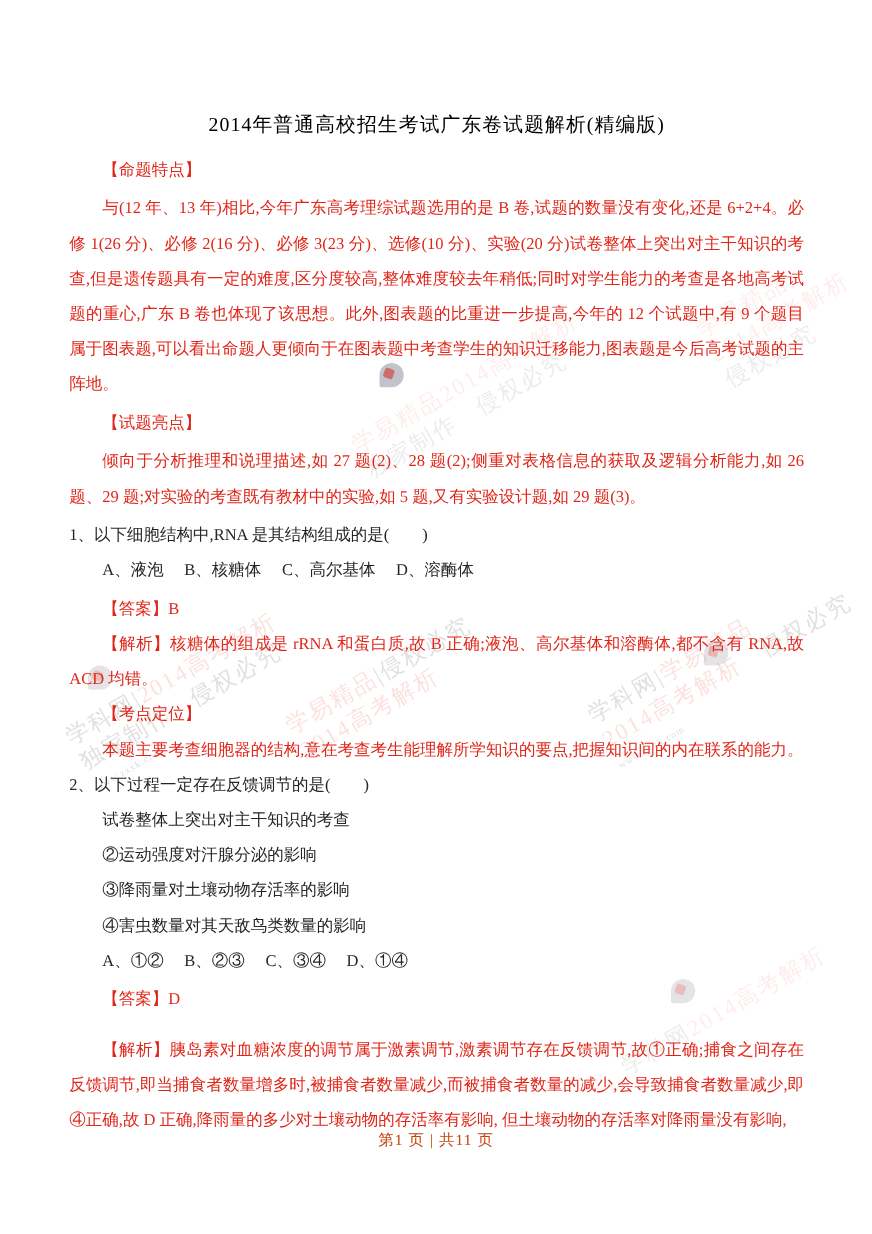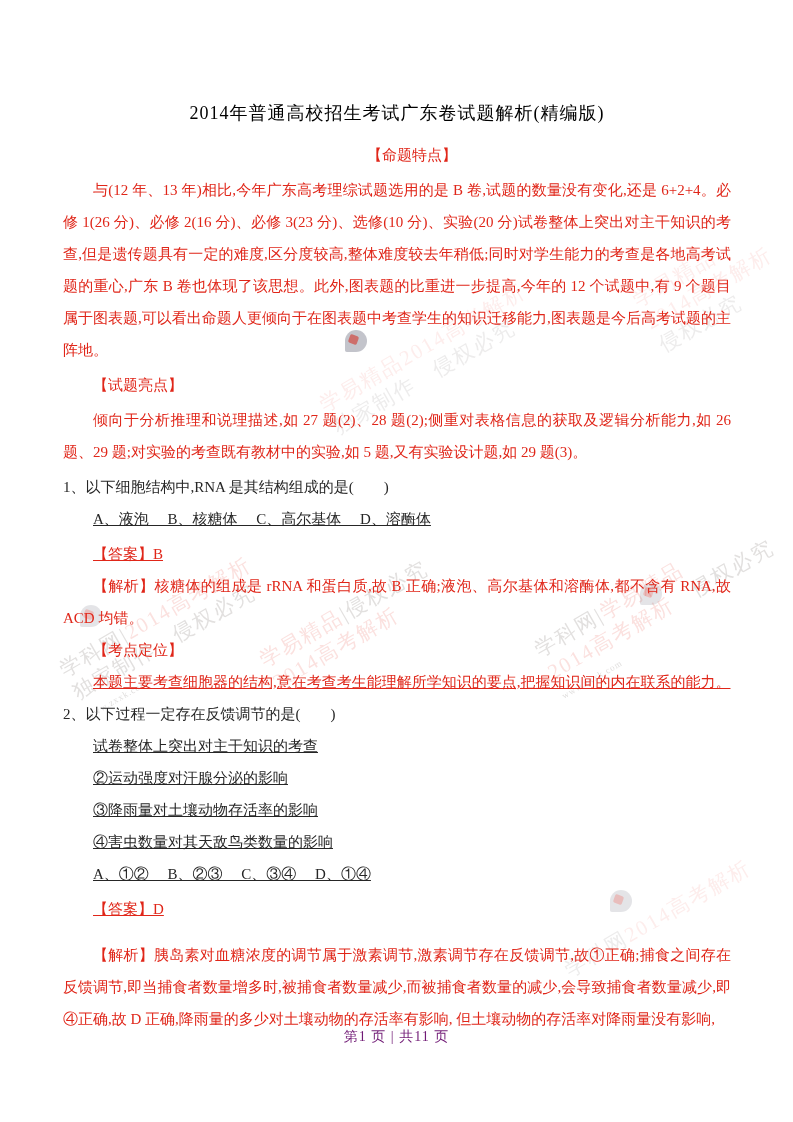--- a/index.html
+++ b/index.html
@@ -34,26 +34,26 @@
   .content{position:absolute;left:63px;right:62px;top:0;z-index:1;}
   .title{
     margin:100px 0 0 0;text-align:center;font-size:18px;font-weight:400;
     color:#000000;letter-spacing:1px;line-height:26px;
   }
   .line{font-size:15px;line-height:32px;margin:0;}
   .red{color:#e02619;}
   .black{color:#262626;}
   .heading{padding-left:2em;}
   .para{text-align:justify;text-indent:2em;}
-  .mt13{margin-top:13px;text-align:center;} .mt4{margin-top:3px;} .mt3{margin-top:3px;} .mt2{margin-top:14px;}
-  .indent1{padding-left:2em;text-decoration:underline;}
+  .mt13{margin-top:13px;} .mt4{margin-top:3px;} .mt3{margin-top:3px;} .mt2{margin-top:14px;}
+  .indent1{padding-left:2em;}
   
   .footer{
     position:absolute;left:0;right:0;top:1028px;text-align:center;z-index:1;
-    font-size:14px;color:#701a75;letter-spacing:1px;
+    font-size:14px;color:#c2410c;letter-spacing:1px;
   }
 </style>
 </head>
 <body>
 
 <div class="page">
 
   <div class="wm-layer">
 
     <div class="wm-tile" style="left:55px;top:660px;">

